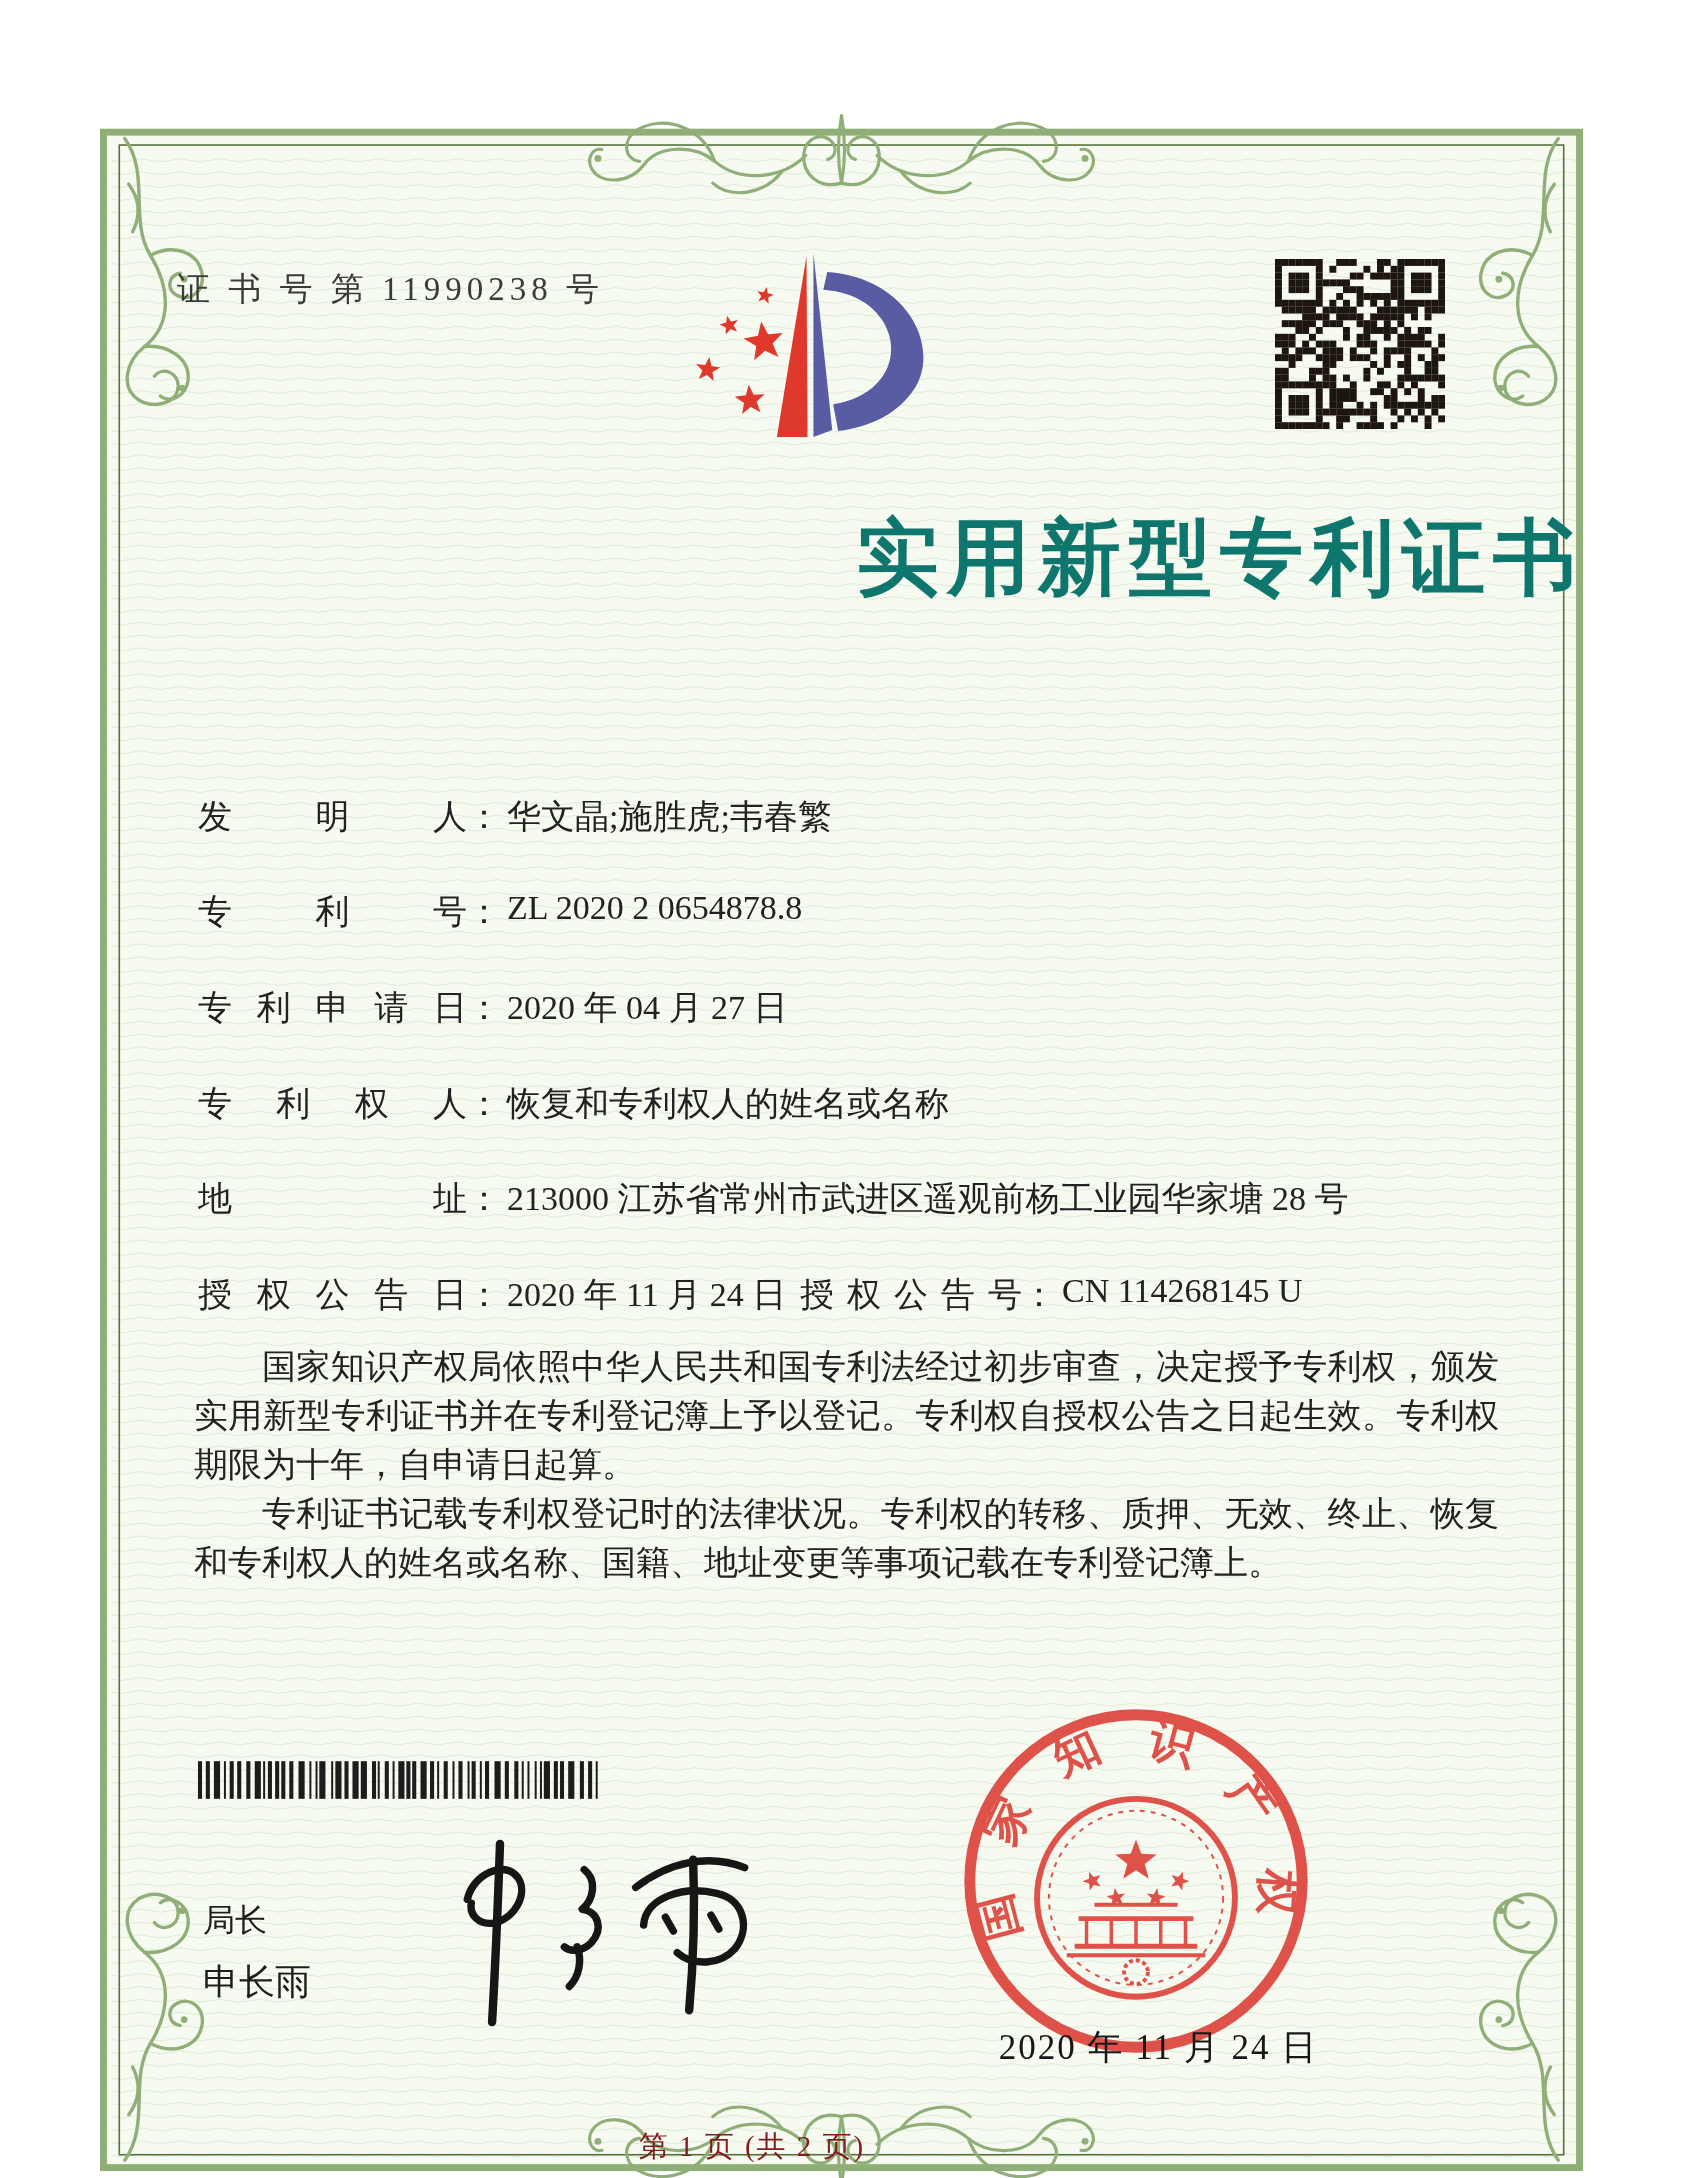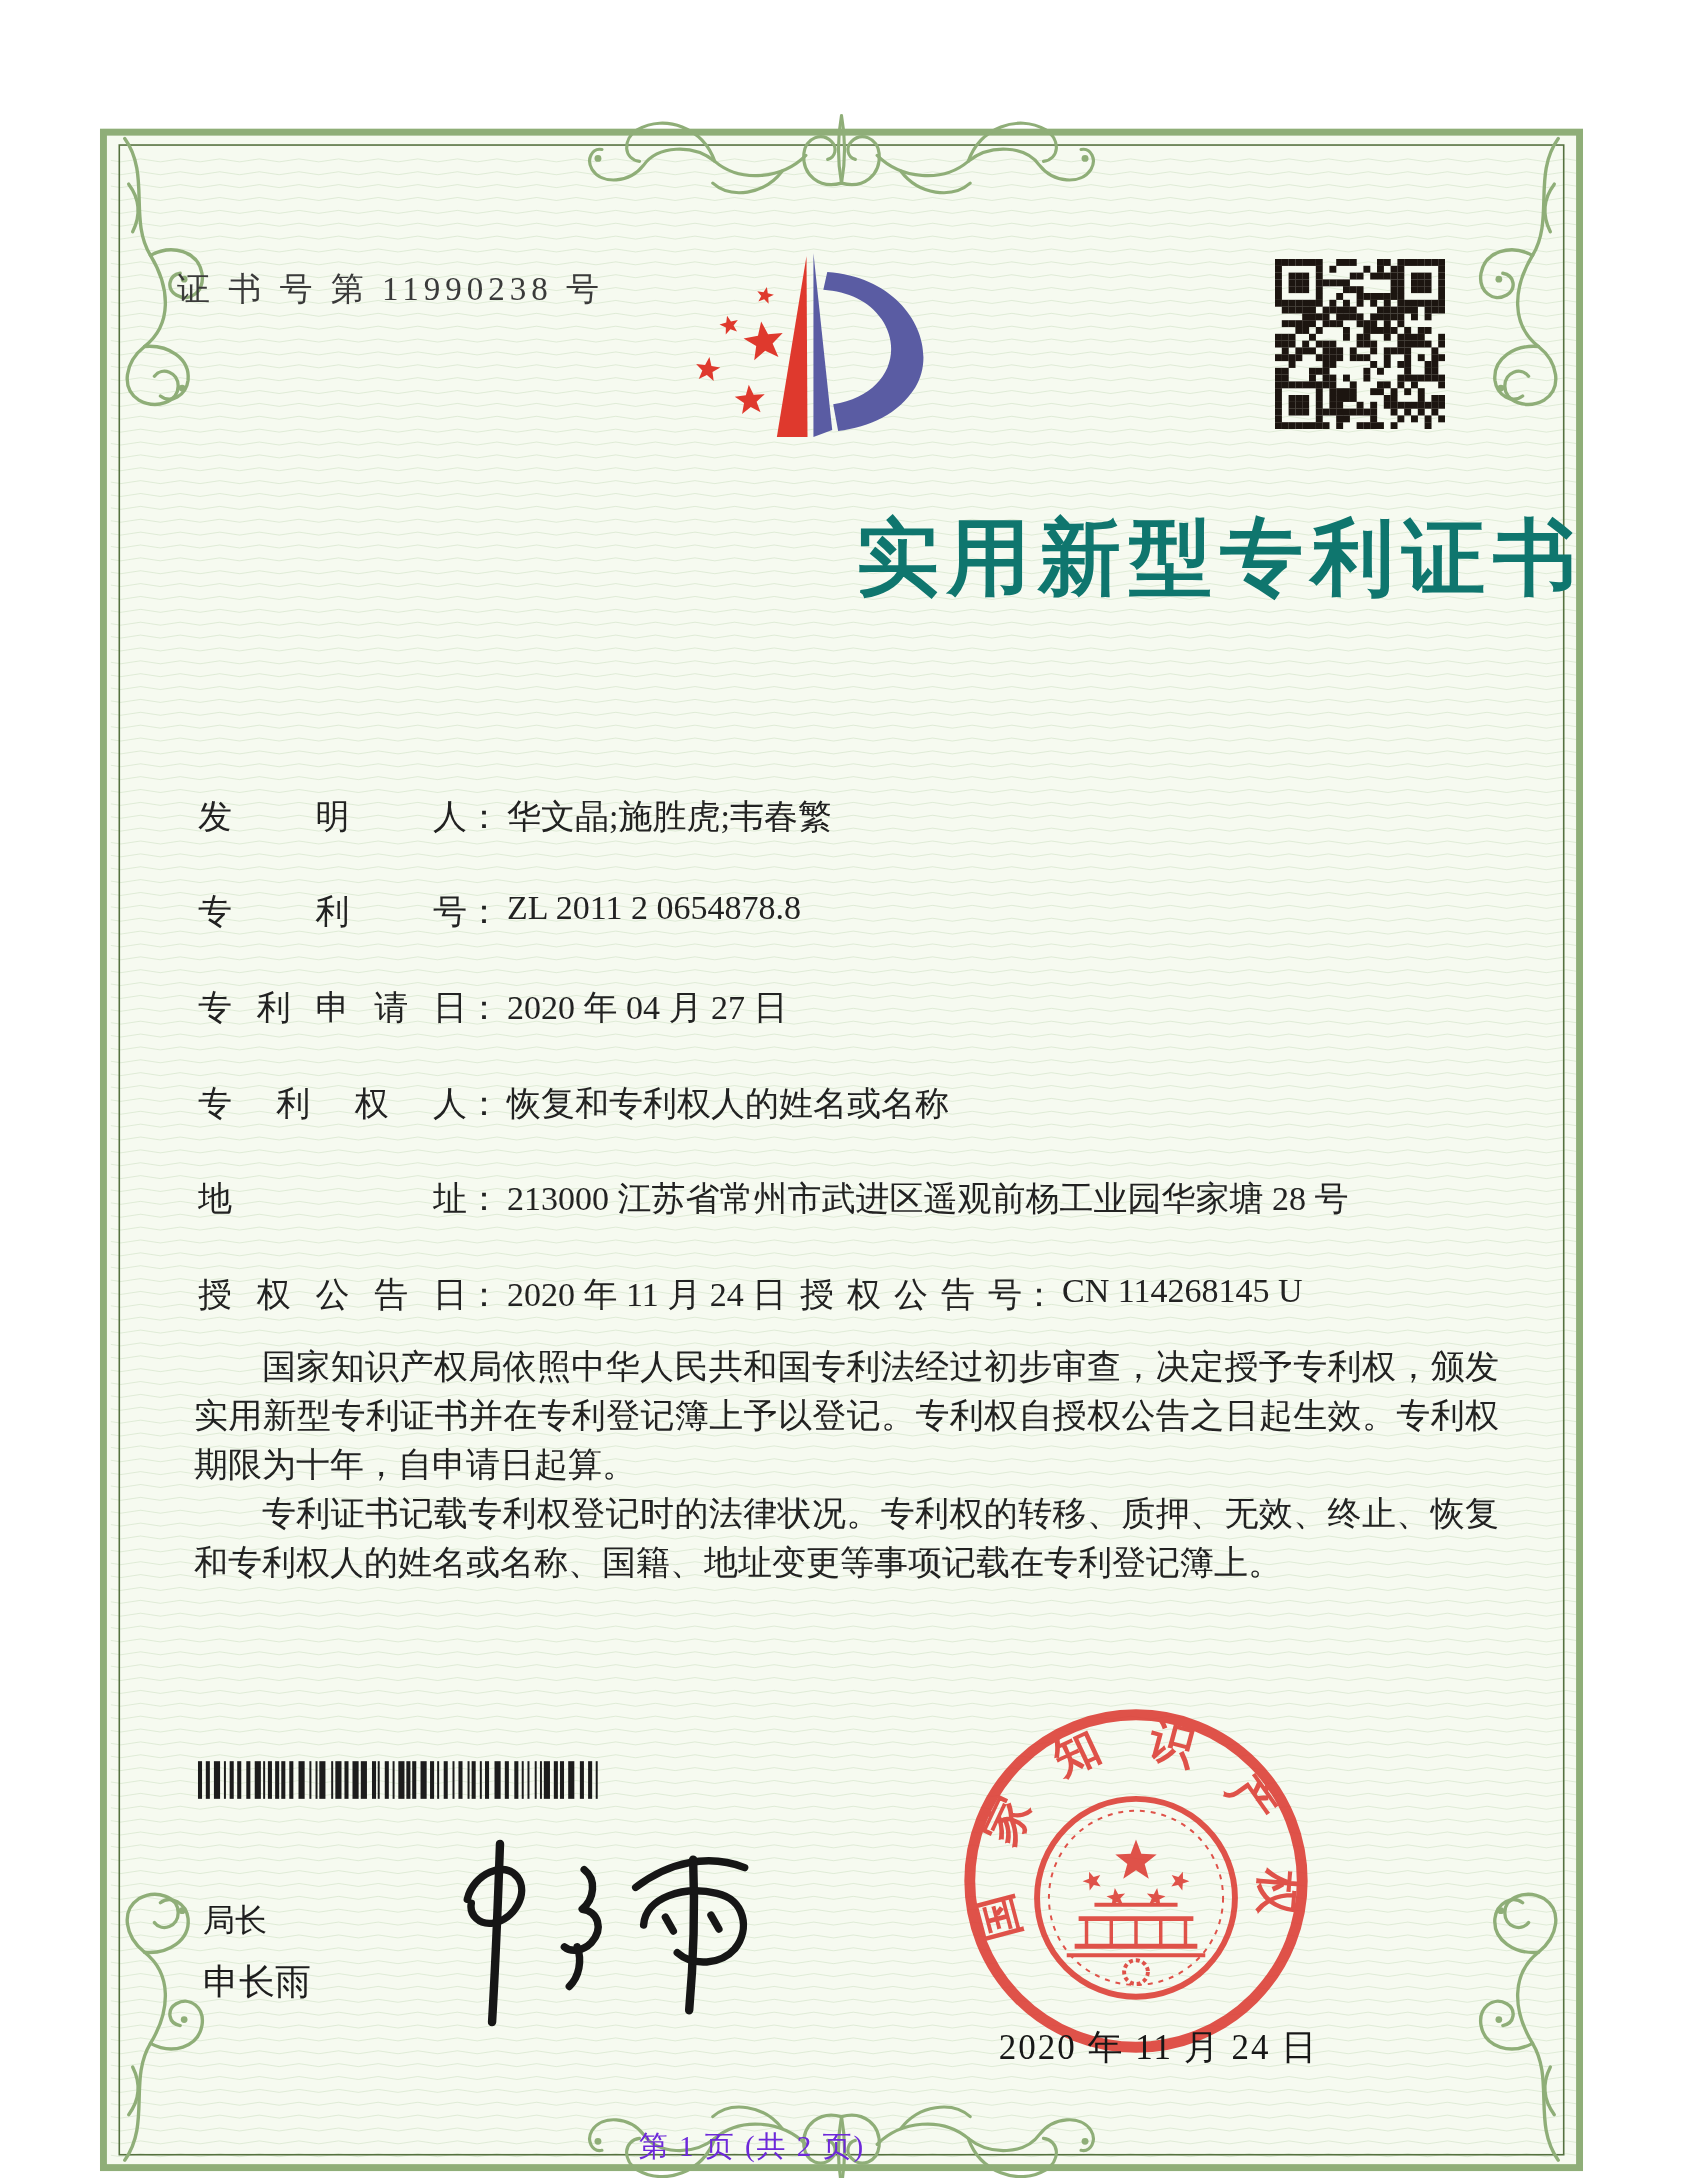--- a/index.html
+++ b/index.html
@@ -19,21 +19,21 @@
   .fvalue{display:inline-block;vertical-align:top;padding-left:6px;}
   .fvalue-fixed{width:269px;}
   #paragraphs{left:194px;top:1342px;width:1305px;font-size:34px;line-height:49px;text-align:justify;color:#222;}
   #paragraphs p{margin:0;text-indent:2em;}
   #barcode-wrap{left:196px;top:1761px;width:412px;height:40px;}
   #director-title{left:203px;top:1899px;font-size:32px;color:#1d1d1d;}
   #director-name{left:203px;top:1958px;font-size:36px;color:#1d1d1d;}
   #signature-svg{left:396px;top:1822px;}
   #seal-wrap{left:948px;top:1695px;}
   #seal-date{left:990px;top:2024px;width:337px;text-align:center;font-size:35px;letter-spacing:2px;color:#171717;}
-  #page-footer{left:554px;top:2127px;width:396px;text-align:center;font-size:29px;letter-spacing:2px;color:#6d28d9;}
+  #page-footer{left:554px;top:2127px;width:396px;text-align:center;font-size:29px;letter-spacing:2px;color:#7f1d1d;}
   #logo-wrap{left:679px;top:248px;}
   #qr-wrap{left:1275px;top:259px;width:170px;height:170px;}
 </style>
 </head>
 <body>
 
 <div id="page">
 
   <svg id="bg-svg" width="1683" height="2178" viewBox="0 0 1700 2200">
     <rect x="104" y="130" width="1492" height="2062" fill="#f6faf0"></rect>
@@ -604,21 +604,21 @@
       </svg>
   </div>
 
   <div class="abs" id="doc-title">实用新型专利证书</div>
 
   <div class="abs" id="fields">
     <div class="frow" style="top:95px">
       <span class="flabel">发明人</span><span class="fcolon">：</span><span class="fvalue">华文晶;施胜虎;韦春繁</span>
     </div>
     <div class="frow" style="top:190px">
-      <span class="flabel">专利号</span><span class="fcolon">：</span><span class="fvalue">ZL 2011 2 0654878.8</span>
+      <span class="flabel">专利号</span><span class="fcolon">：</span><span class="fvalue">ZL 2020 2 0654878.8</span>
     </div>
     <div class="frow" style="top:286px">
       <span class="flabel">专利申请日</span><span class="fcolon">：</span><span class="fvalue">2020 年 04 月 27 日</span>
     </div>
     <div class="frow" style="top:382px">
       <span class="flabel">专利权人</span><span class="fcolon">：</span><span class="fvalue">恢复和专利权人的姓名或名称</span>
     </div>
     <div class="frow" style="top:477px">
       <span class="flabel">地址</span><span class="fcolon">：</span><span class="fvalue">213000 江苏省常州市武进区遥观前杨工业园华家塘 28 号</span>
     </div>

